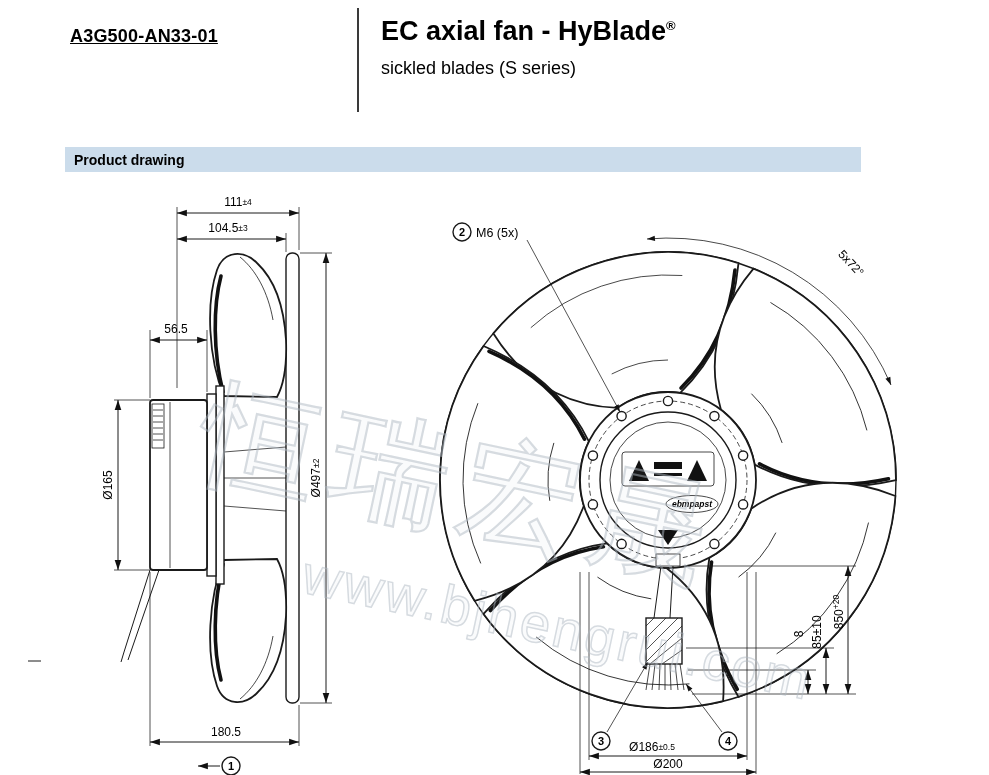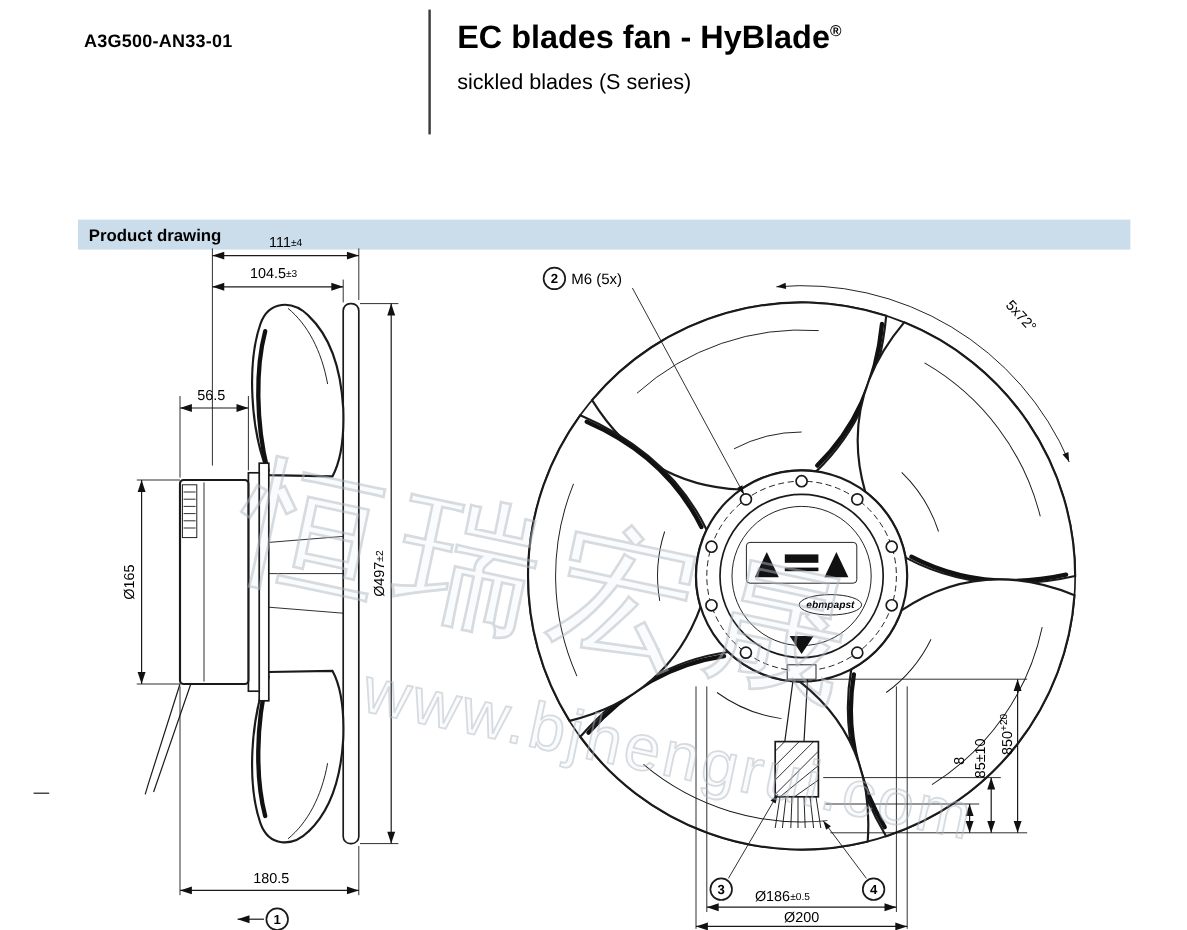--- a/index.html
+++ b/index.html
@@ -1,25 +1,25 @@
 <!DOCTYPE html>
 <html><head>
 <meta charset="utf-8">
 <style>
   html,body{margin:0;padding:0;background:#fff;}
   .page{position:relative;width:989px;height:775px;background:#fff;overflow:hidden;
         font-family:"Liberation Sans", sans-serif;color:#000;}
-  .part-number{position:absolute;left:70px;top:26px;font-size:15px;font-weight:bold;letter-spacing:.2px;}
+  .part-number{position:absolute;left:70px;top:26px;font-size:18px;font-weight:bold;letter-spacing:.2px;text-decoration:underline;}
   .header-divider{position:absolute;left:357px;top:8px;width:1.5px;height:104px;background:#3a3a3a;}
   .title{position:absolute;left:381px;top:16px;font-size:27px;font-weight:bold;}
   .title sup{font-size:13px;}
   .subtitle{position:absolute;left:381px;top:58px;font-size:18px;}
-  .section-bar{position:absolute;left:65px;top:147px;width:877px;height:25px;background:#cbdceb;
+  .section-bar{position:absolute;left:65px;top:147px;width:796px;height:25px;background:#cbdceb;
                display:flex;align-items:center;padding-left:9px;box-sizing:border-box;
-               font-size:14px;font-weight:bold;margin-top:36px;}
+               font-size:14px;font-weight:bold;}
   svg.drawing{position:absolute;left:0;top:0;}
   
   .ln{stroke:#1a1a1a;fill:none;stroke-width:1;}
   .ext{stroke:#1a1a1a;fill:none;stroke-width:0.75;}
   .f{fill:#ffffff;stroke:#1a1a1a;}
   .o2{stroke-width:1.8;}
   .o15{stroke-width:1.4;}
   .thin{stroke-width:0.8;}
   .acc{stroke:#111;stroke-width:3.6;fill:none;stroke-linecap:round;}
   text{fill:#000;}
@@ -31,21 +31,21 @@
   .wm{fill:rgba(170,180,192,0.10);stroke:#aeb8c2;}
 </style>
 </head>
 <body>
 
 <div class="page">
 
   <div class="part-number">A3G500-AN33-01</div>
   <div class="header-divider"></div>
   <div class="title">
-    <span>EC blades fan - HyBlade</span><sup>®</sup>
+    <span>EC axial fan - HyBlade</span><sup>®</sup>
   </div>
   <div class="subtitle">sickled blades (S series)</div>
 
   <div class="section-bar">
     <span>Product drawing</span>
   </div>
 
   <svg class="drawing" width="989" height="775" viewBox="0 0 989 775">
     <defs>
       <marker id="ar" viewBox="0 0 10 8" refX="9.5" refY="4" markerWidth="11" markerHeight="8.8" orient="auto-start-reverse">

